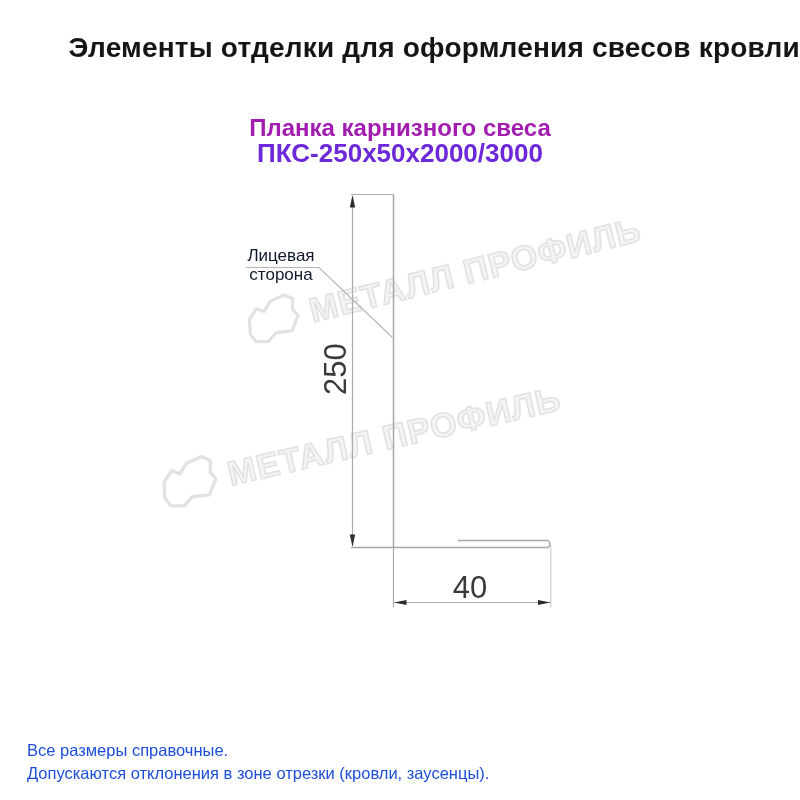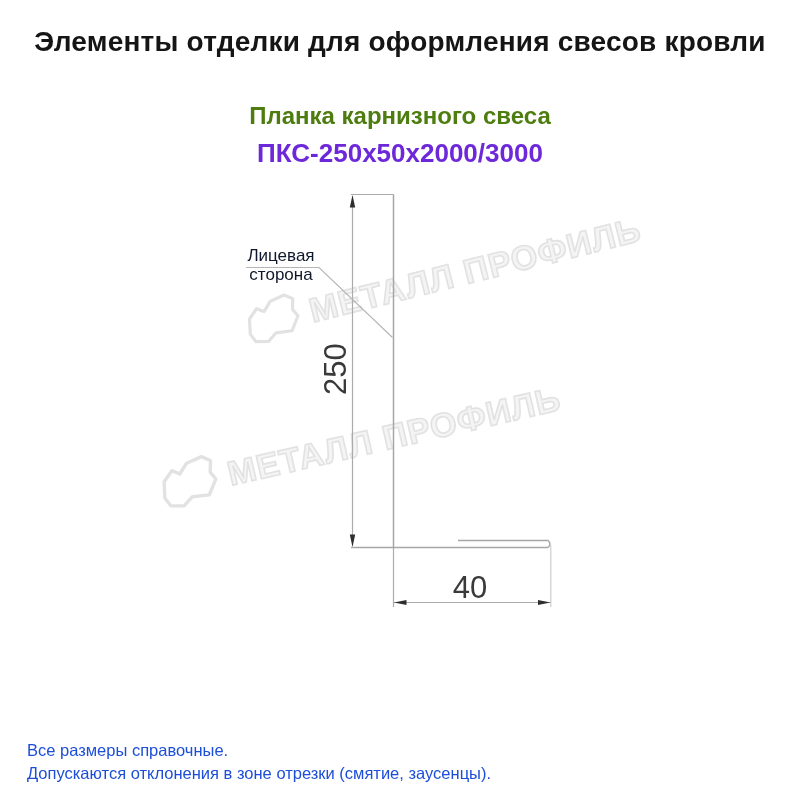--- a/index.html
+++ b/index.html
@@ -1,22 +1,22 @@
 <!DOCTYPE html>
 <html><head>
 <meta charset="utf-8">
 <style>
   html,body{margin:0;padding:0;}
   body{
     width:800px;height:800px;position:relative;background:#ffffff;overflow:hidden;
     font-family:"Liberation Sans", sans-serif;color:#161616;
   }
   .center-text{position:absolute;left:0;right:0;text-align:center;white-space:nowrap;}
-  .page-title{top:26px;font-size:28px;font-weight:bold;letter-spacing:0.2px;color:#151515;}
-  .product-name{top:102px;font-size:24px;font-weight:bold;color:#4d7c0f;}
+  .page-title{top:32px;font-size:28px;font-weight:bold;letter-spacing:0.2px;color:#151515;text-align:right;}
+  .product-name{top:114px;font-size:24px;font-weight:bold;color:#a21caf;}
   .product-code{top:138px;font-size:26px;font-weight:bold;color:#6d28d9;}
 
   .drawing-svg{position:absolute;left:0;top:0;pointer-events:none;}
 
   .face-label{position:absolute;left:242px;width:78px;text-align:center;
     font-size:17px;color:#0f172a;line-height:19px;}
   .face-label.l1{top:246px;}
   .face-label.l2{top:265px;}
 
   .dim-text{position:absolute;font-size:31px;color:#3a3a3a;text-align:center;}
@@ -80,13 +80,13 @@
 
   <path d="M246,267.5 H319 L392.5,337.5" stroke="#b5b5b5" stroke-width="1.1" fill="none"></path>
 </svg>
 
 <div class="face-label l1">Лицевая</div>
 <div class="face-label l2">сторона</div>
 <div class="dim-text dim-250">250</div>
 <div class="dim-text dim-50">40</div>
 
 <div class="footnote f1">Все размеры справочные.</div>
-<div class="footnote f2">Допускаются отклонения в зоне отрезки (смятие, заусенцы).</div>
+<div class="footnote f2">Допускаются отклонения в зоне отрезки (кровли, заусенцы).</div>
 
 </body></html>

